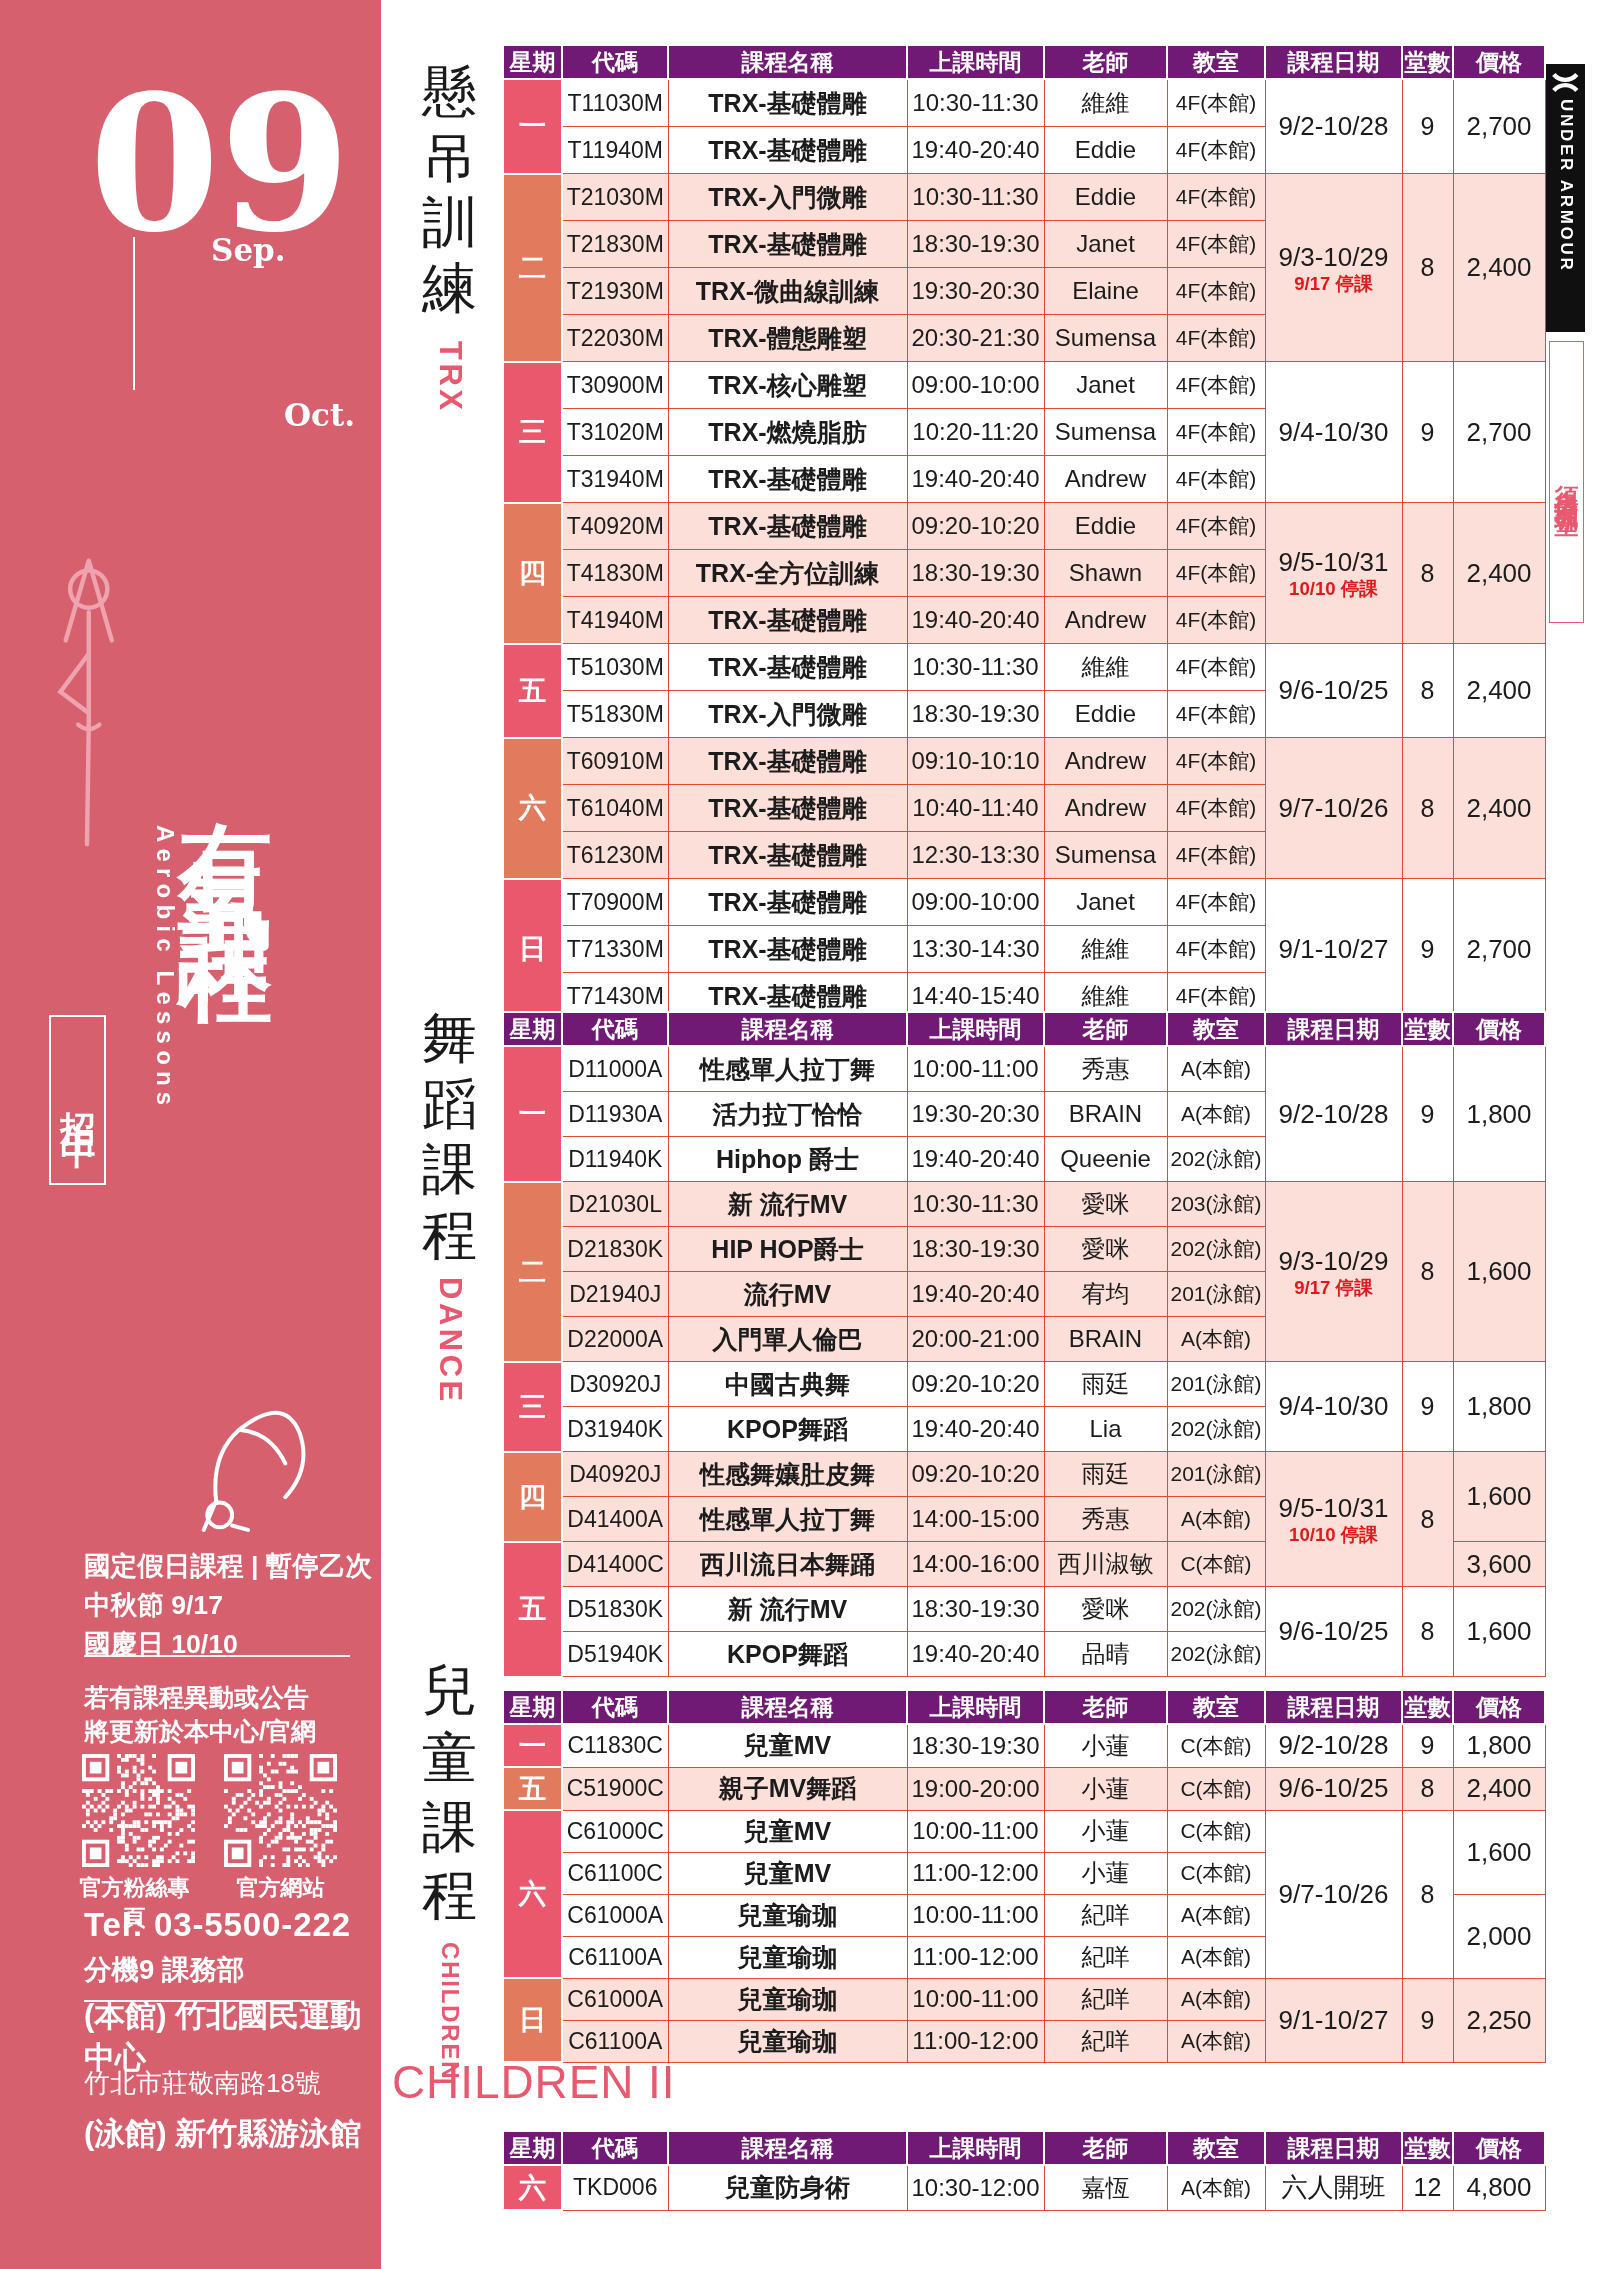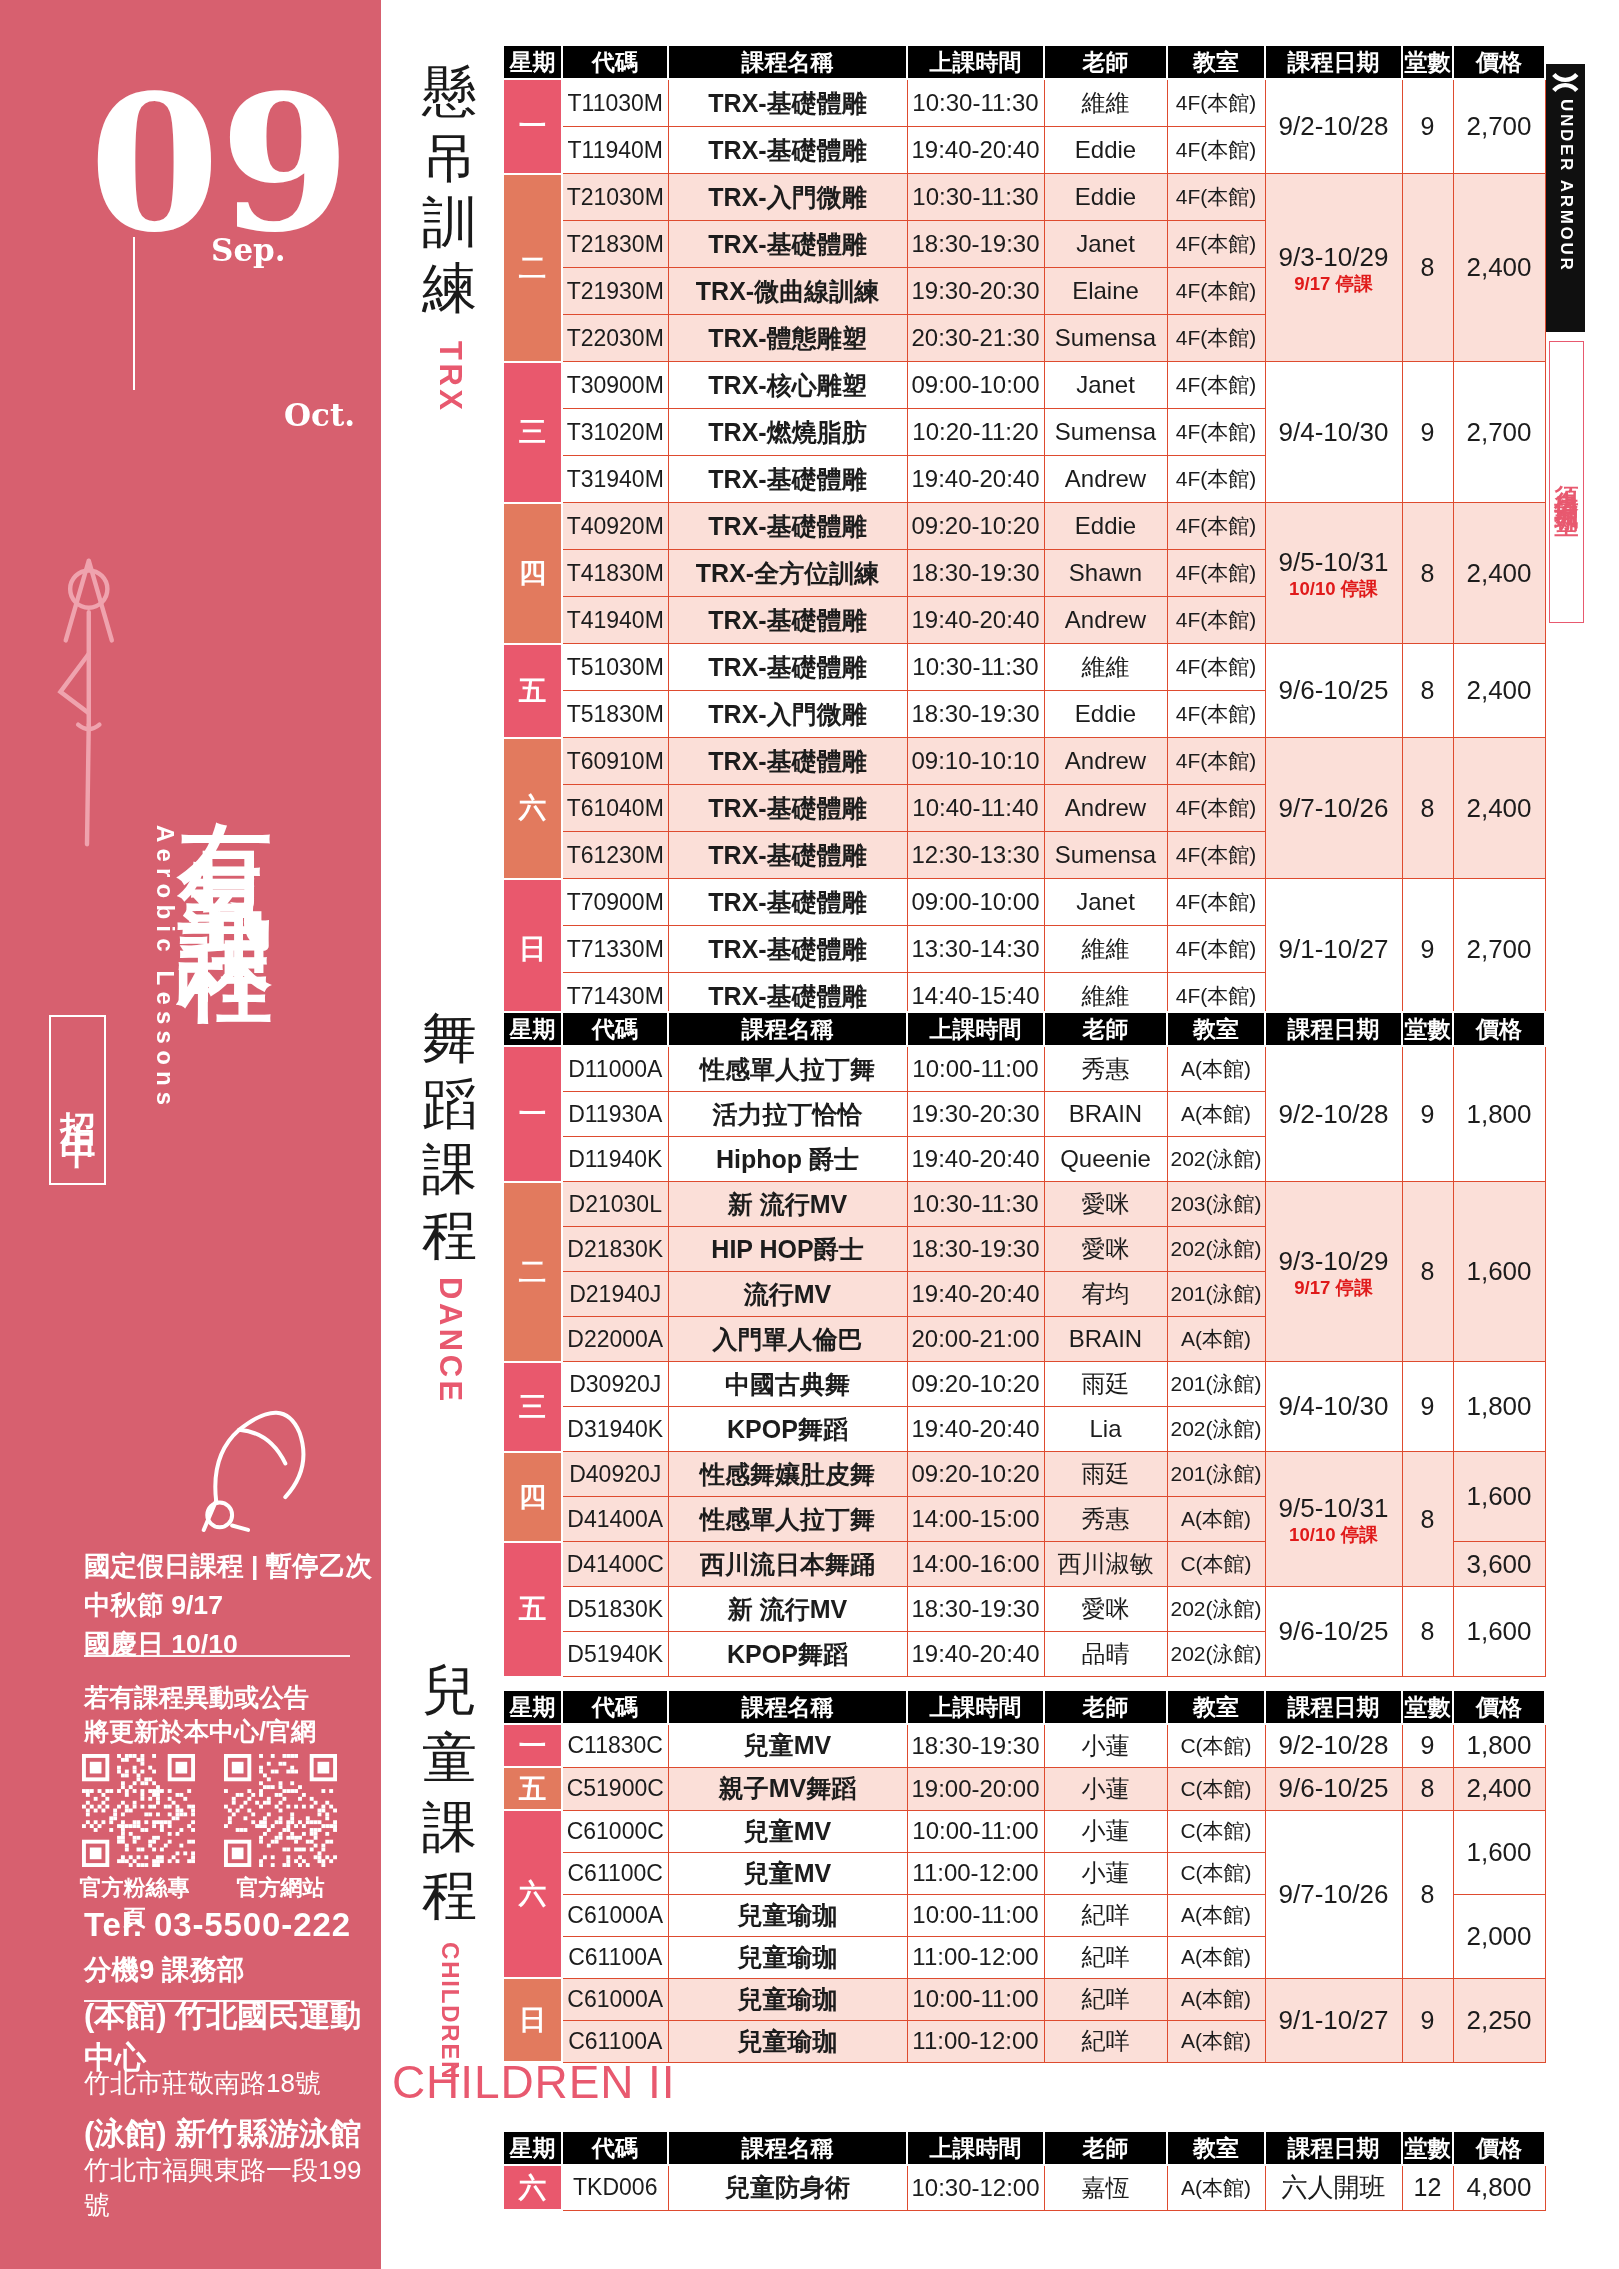--- a/index.html
+++ b/index.html
@@ -39,21 +39,21 @@
   .v1n{top:1995px;} .v1a{top:2066px;} .v2n{top:2113px;} .v2a{top:2153px;}
   
   .vtitle{position:absolute;left:413px;width:73px;text-align:center;color:#1a1a1a;}
   .vtitle .ch{display:block;font-size:55px;line-height:1;font-weight:500;}
   .ven{position:absolute;left:413px;width:73px;text-align:center;}
   .ven span{display:inline-block;writing-mode:vertical-rl;color:#e8596f;font-weight:700;
             font-size:31px;letter-spacing:3.5px;}
   .ven.small span{font-size:24px;letter-spacing:1.8px;}
   
   table.sched{position:absolute;left:502px;border-collapse:collapse;table-layout:fixed;}
-  table.sched th{background:#000000;color:#fff;border:2.7px solid #fff;font-size:23px;
+  table.sched th{background:#701a75;color:#fff;border:2.7px solid #fff;font-size:23px;
                  font-weight:700;height:32px;padding:0;}
   table.sched td{border:1.8px solid #de4b2f;background:#fff;text-align:center;vertical-align:middle;
                  padding:0 1.8px;font-size:24px;color:#1c1c1c;overflow:hidden;}
   table.sched tr.l td{background:#fbdfd8;}
   table.sched td.day{border:2.7px solid #fff;color:#fff;font-weight:700;font-size:27.5px;}
   table.sched td.day.pink{background:#e9586d;}
   table.sched td.day.salmon{background:#e27a5e;}
   table.sched td.name{font-weight:700;font-size:25px;}
   table.sched td.code{font-size:23px;}
   table.sched td.room{font-size:21px;}
@@ -521,21 +521,20 @@
     <div class="qrlabel ql2">官方網站</div>
 
     <div class="tel">Tel: 03-5500-222</div>
     <div class="telext">分機9  課務部</div>
 
     <div class="shr hr2"></div>
 
     <div class="vname v1n">(本館) 竹北國民運動中心</div>
     <div class="vaddr v1a">竹北市莊敬南路18號</div>
     <div class="vname v2n">(泳館) 新竹縣游泳館</div>
-    <div class="vaddr v2a">竹北市福興東路一段199號</div>
   </div>
 
   <div class="vtitle" style="top:64px;">
       <span class="ch" style="margin-bottom: 10.6px;">懸</span>
       <span class="ch" style="margin-bottom: 10.6px;">吊</span>
       <span class="ch" style="margin-bottom: 10.6px;">訓</span>
       <span class="ch" style="margin-bottom: 10.6px;">練</span>
     </div>
   <div class="ven" style="top:341px;"><span>TRX</span></div>
   <div class="vtitle" style="top:1011px;">

